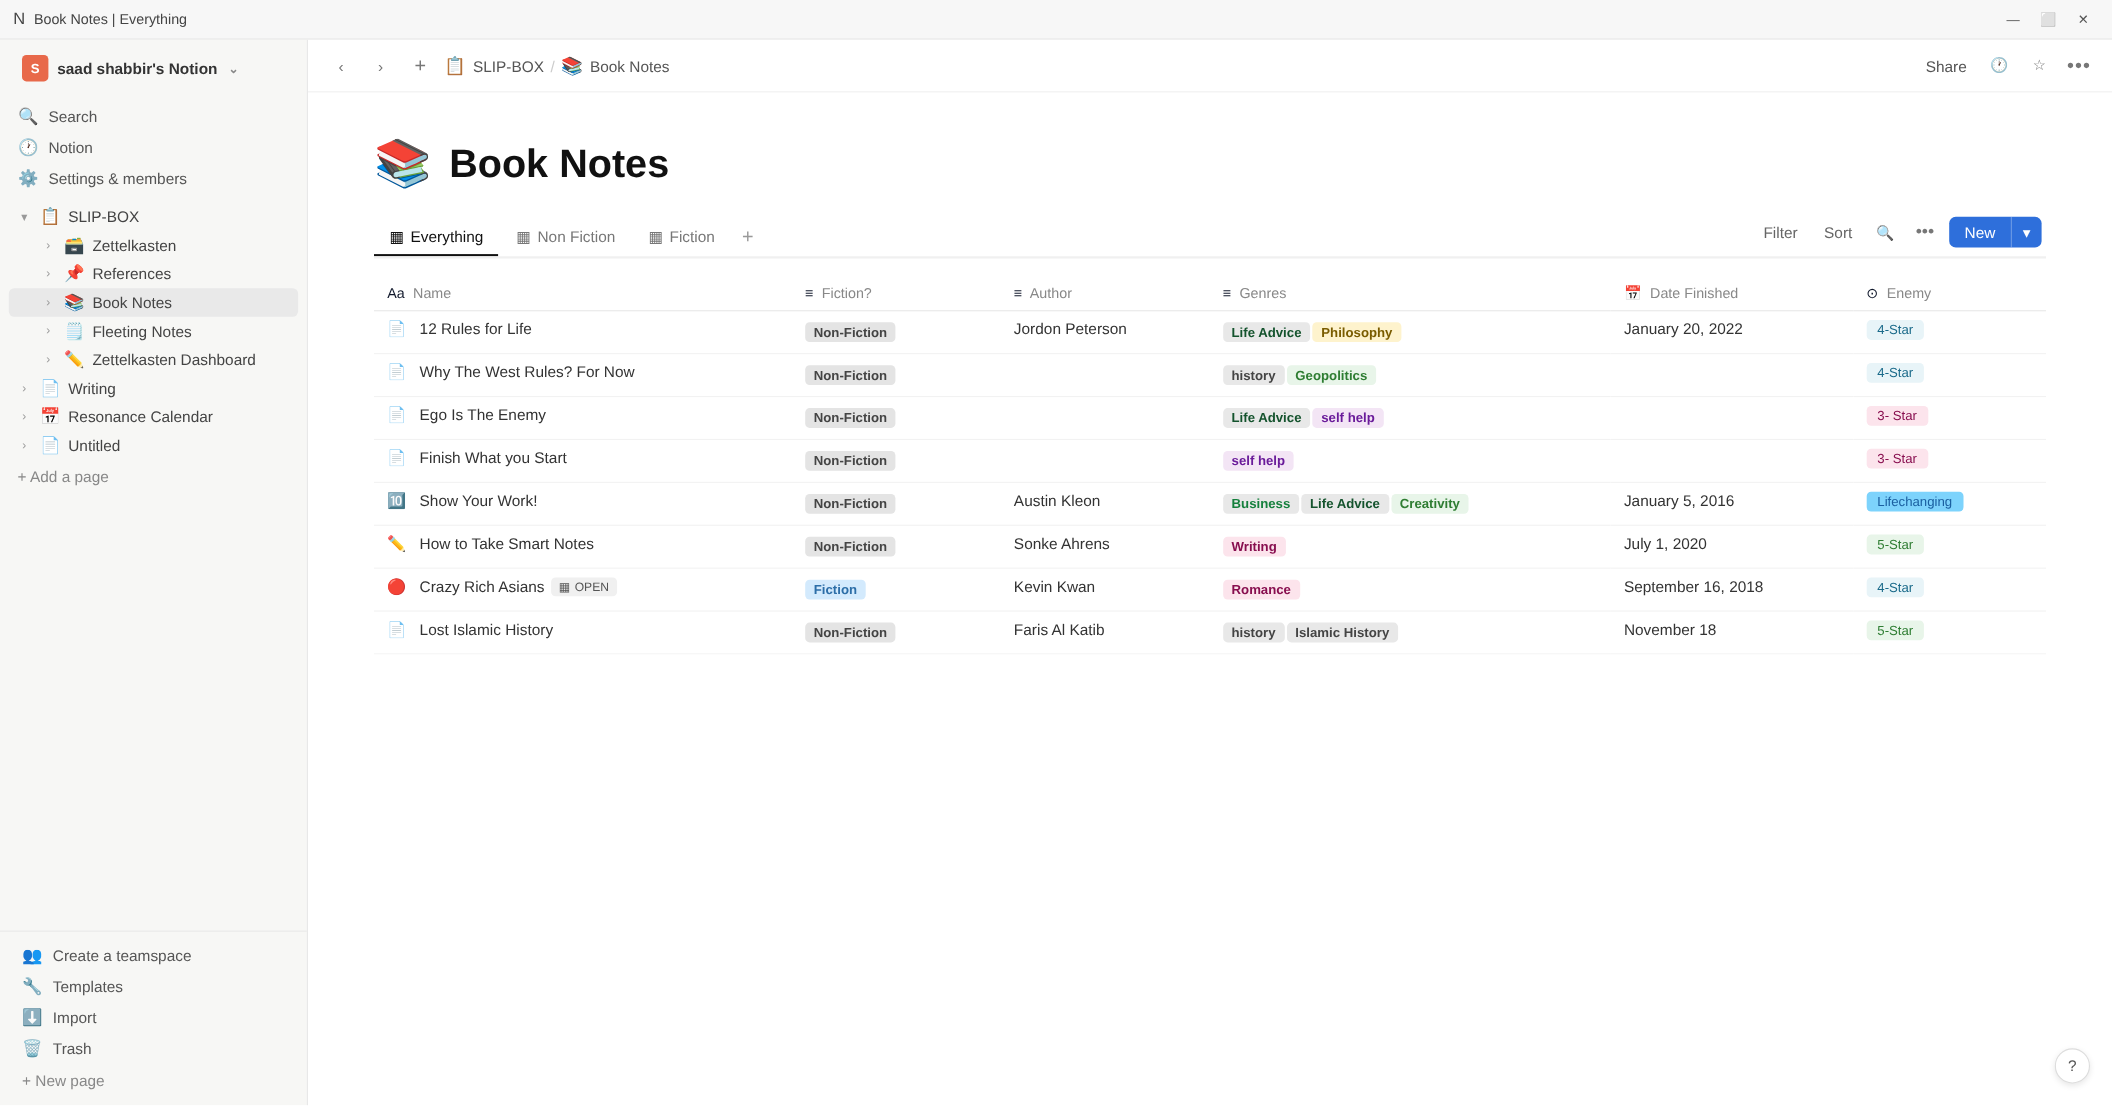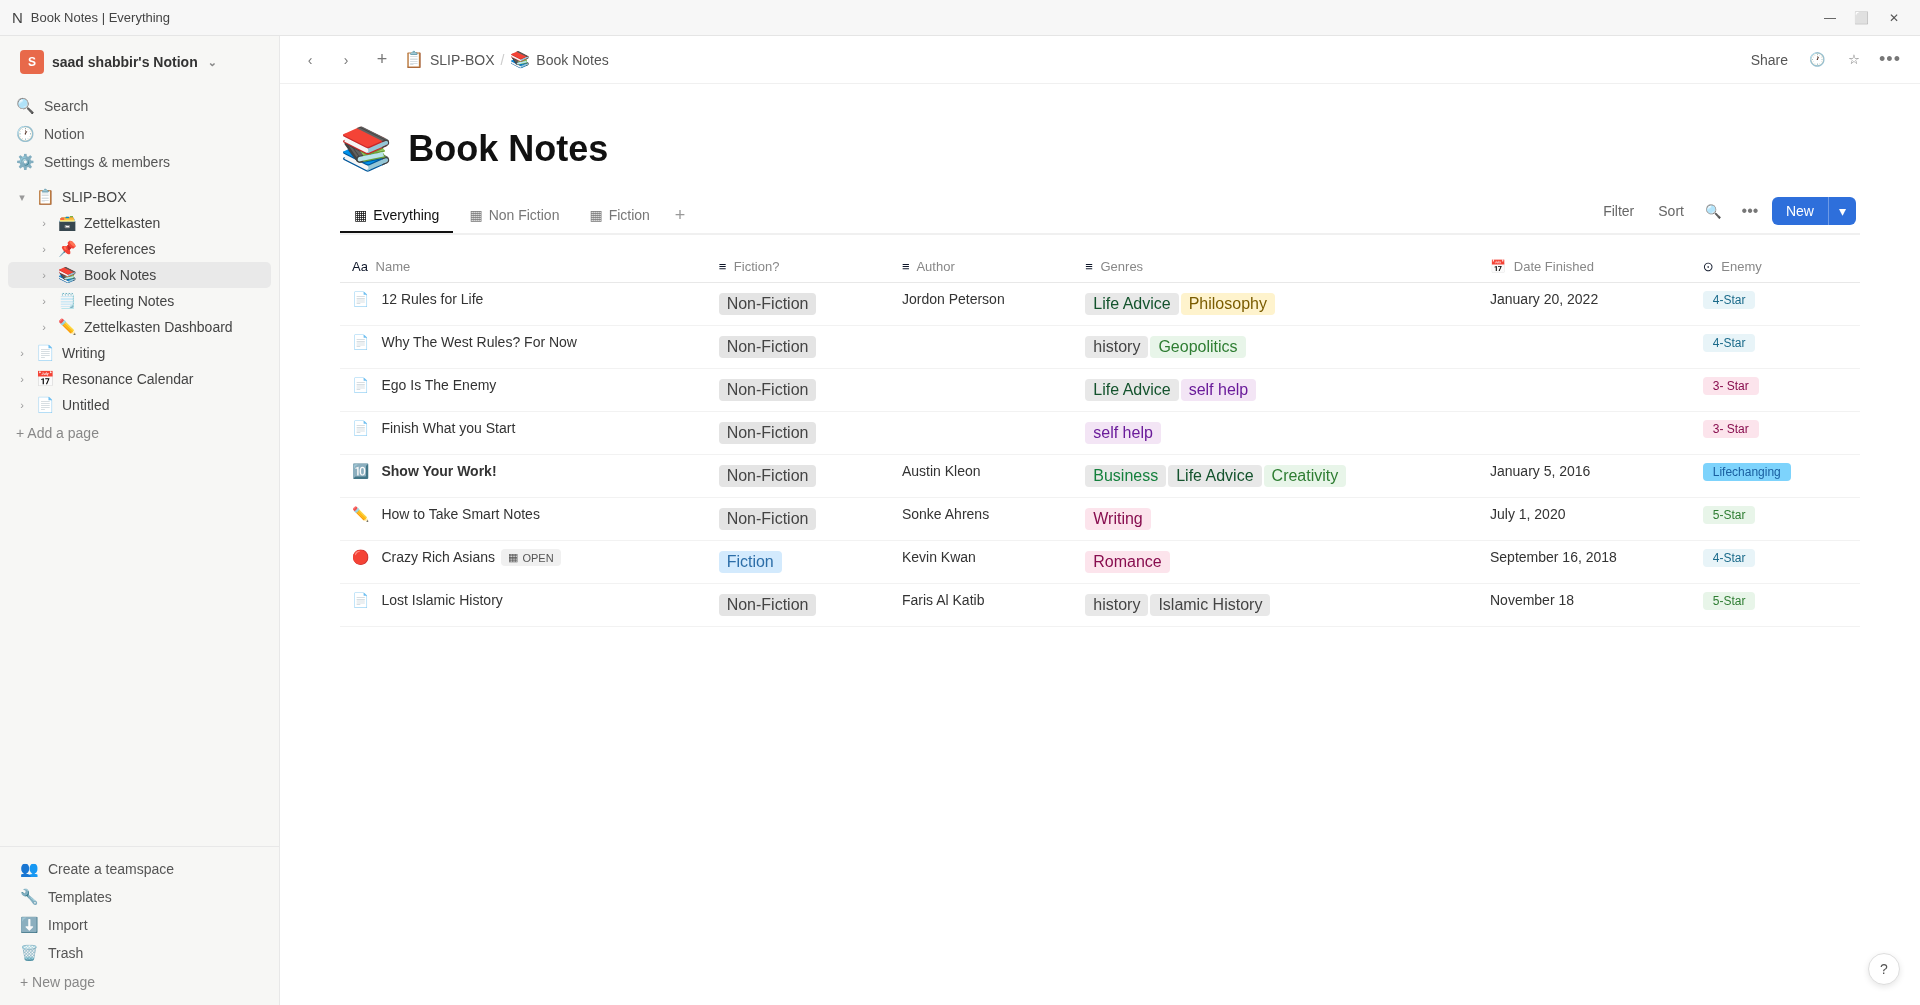--- a/index.html
+++ b/index.html
@@ -82,21 +82,21 @@
     .col-fiction { min-width: 130px; }
     .col-author { min-width: 130px; }
     .col-genres { min-width: 200px; }
     .col-date { min-width: 150px; }
     .col-rating { min-width: 120px; }
 
     .row-icon { font-size: 14px; margin-right: 6px; }
     .row-name-cell { display: flex; align-items: flex-start; gap: 6px; }
     .open-badge { background: #f0f0f0; color: #555; font-size: 11px; padding: 2px 7px; border-radius: 4px; font-weight: 500; display: inline-flex; align-items: center; gap: 4px; }
 
-    .tag { display: inline-block; padding: 2px 8px; border-radius: 4px; font-size: 16px; font-weight: 400; margin: 2px 2px 2px 0; white-space: nowrap; }
+    .tag { display: inline-block; padding: 2px 8px; border-radius: 4px; font-size: 12px; font-weight: 700; margin: 2px 2px 2px 0; white-space: nowrap; }
     .tag-nonfiction { background: #e4e4e4; color: #444; }
     .tag-fiction { background: #d3eafd; color: #2c6ea8; }
     .tag-lifeadvice { background: #e8e8e8; color: #14532d; }
     .tag-philosophy { background: #fef3cd; color: #7a5c00; }
     .tag-history { background: #e8e8e8; color: #444; }
     .tag-geopolitics { background: #e8f5e9; color: #2e7d32; }
     .tag-selfhelp { background: #f3e5f5; color: #6a1b9a; }
     .tag-business { background: #e8e8e8; color: #15803d; }
     .tag-creativity { background: #e8f5e9; color: #2e7d32; }
     .tag-writing { background: #fce4ec; color: #880e4f; }
@@ -380,21 +380,21 @@
                 <td><span class="tag tag-nonfiction">Non-Fiction</span></td>
                 <td></td>
                 <td><span class="tag tag-selfhelp">self help</span></td>
                 <td></td>
                 <td><span class="rating-tag rating-3star">3- Star</span></td>
               </tr>
               <tr>
                 <td>
                   <div class="row-name-cell">
                     <span class="row-icon">🔟</span>
-                    <span style="cursor: pointer; font-weight: 700;">Show Your Work!</span>
+                    <span style="cursor: pointer; font-weight: 400;">Show Your Work!</span>
                   </div>
                 </td>
                 <td><span class="tag tag-nonfiction">Non-Fiction</span></td>
                 <td>Austin Kleon</td>
                 <td><span class="tag tag-business">Business</span><span class="tag tag-lifeadvice">Life Advice</span><span class="tag tag-creativity">Creativity</span></td>
                 <td>January 5, 2016</td>
                 <td><span class="rating-tag rating-lifechanging">Lifechanging</span></td>
               </tr>
               <tr>
                 <td>

